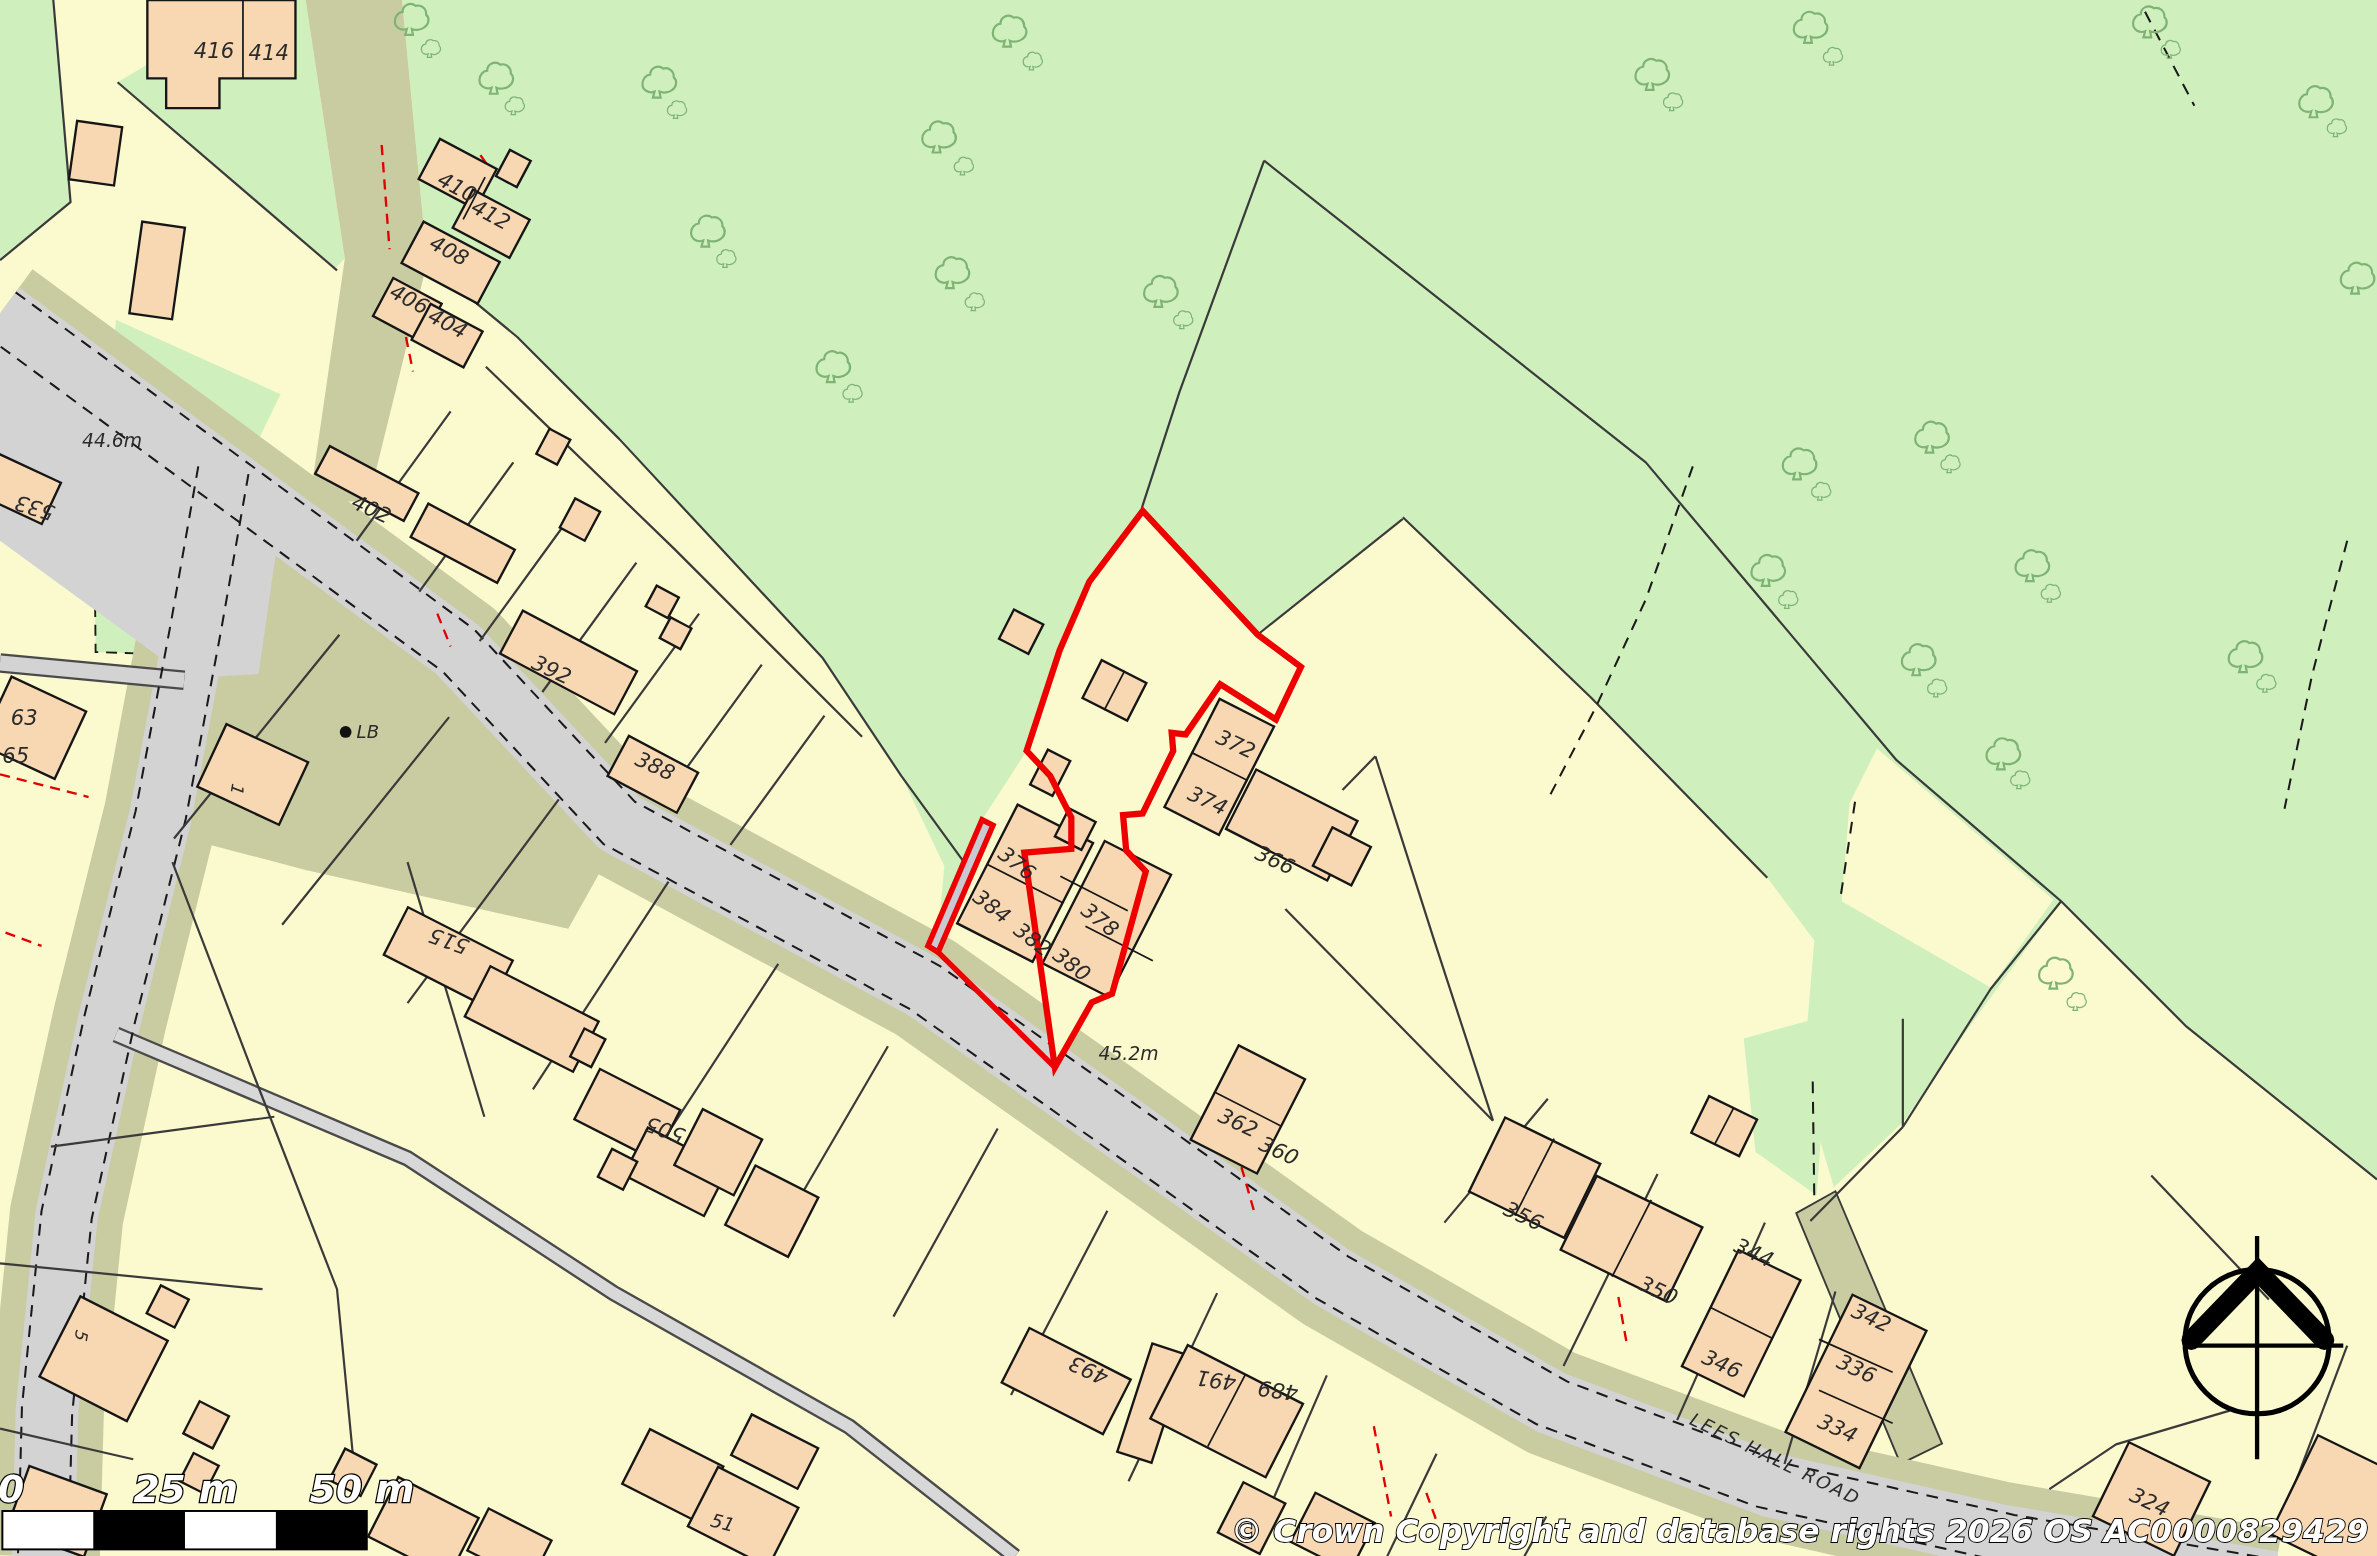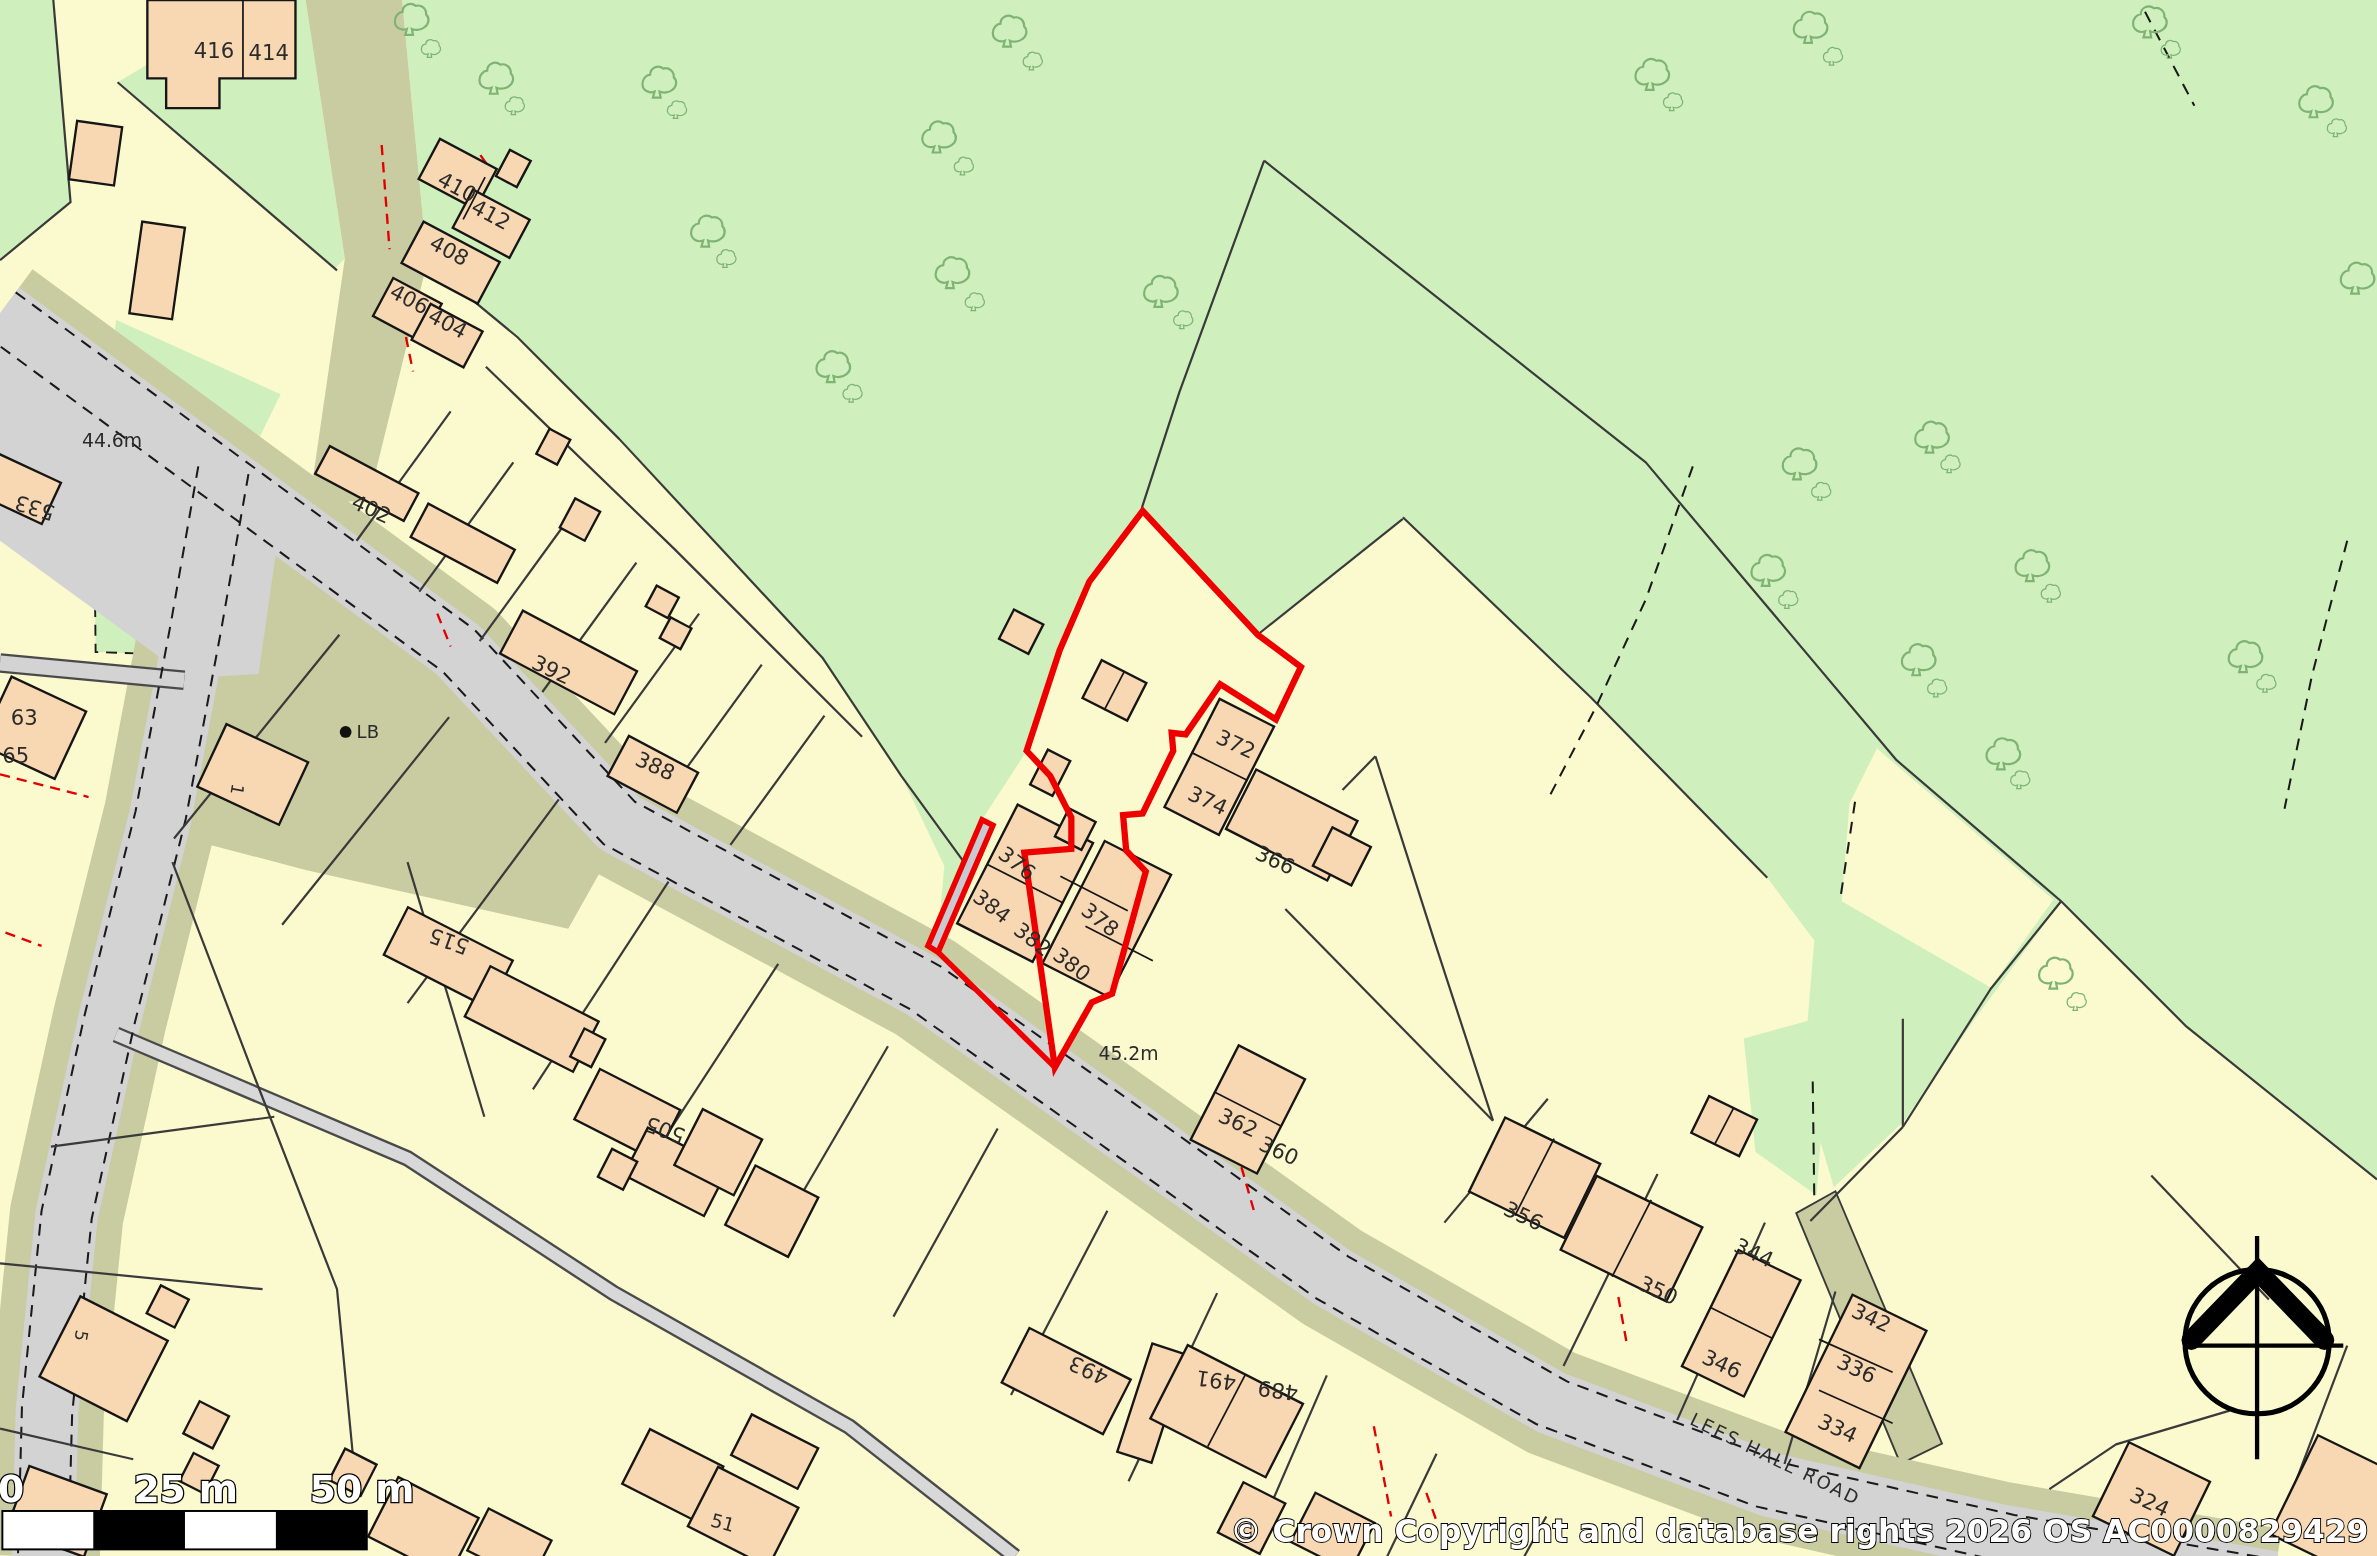--- a/index.html
+++ b/index.html
@@ -1,16 +1,16 @@
 <!DOCTYPE html>
 <html style="--boundary_red: #ee0000; --building_fill: #f8d8b2; --building_stroke: #161616; --land_yellow: #fbf9ce; --grass_green: #cff0bd; --scrub_olive: #c9cba1; --road_grey: #d3d3d3; --path_grey: #d8d8d8; --strip_grey: #c9c9d2; --tree_green: #7fb374; --label_ink: #2b2b2b;font-size:12.5px"><head>
 <meta charset="utf-8">
 <style>
   html,body{margin:0;padding:0;background:#ffffff;}
-  .map-wrap{width:100%;}
+  .map-wrap{width:100%;font-style:italic;}
   svg{display:block;width:100%;height:auto;}
   .lbl{font-family:"DejaVu Sans",sans-serif;fill:var(--label_ink,#2b2b2b);font-size:27px;text-anchor:middle;}
   .lbl.spot{font-size:24px;}
   .lbl.poi{font-size:23px;text-anchor:start;}
   .lbl.road{font-size:23px;letter-spacing:3px;}
   .outlined{font-family:"DejaVu Sans",sans-serif;font-weight:bold;fill:#ffffff;stroke:#000000;paint-order:stroke;text-anchor:middle;}
   .copyright{font-size:40px;stroke-width:2.4px;text-anchor:end;}
   .scalelbl{font-size:48px;stroke-width:3.2px;}
   .parcel{stroke:#3a3a3a;stroke-width:2.8;fill:none;stroke-linejoin:round;}
   .parcel-dash{stroke:#1a1a1a;stroke-width:2.6;fill:none;stroke-dasharray:15 11;}

